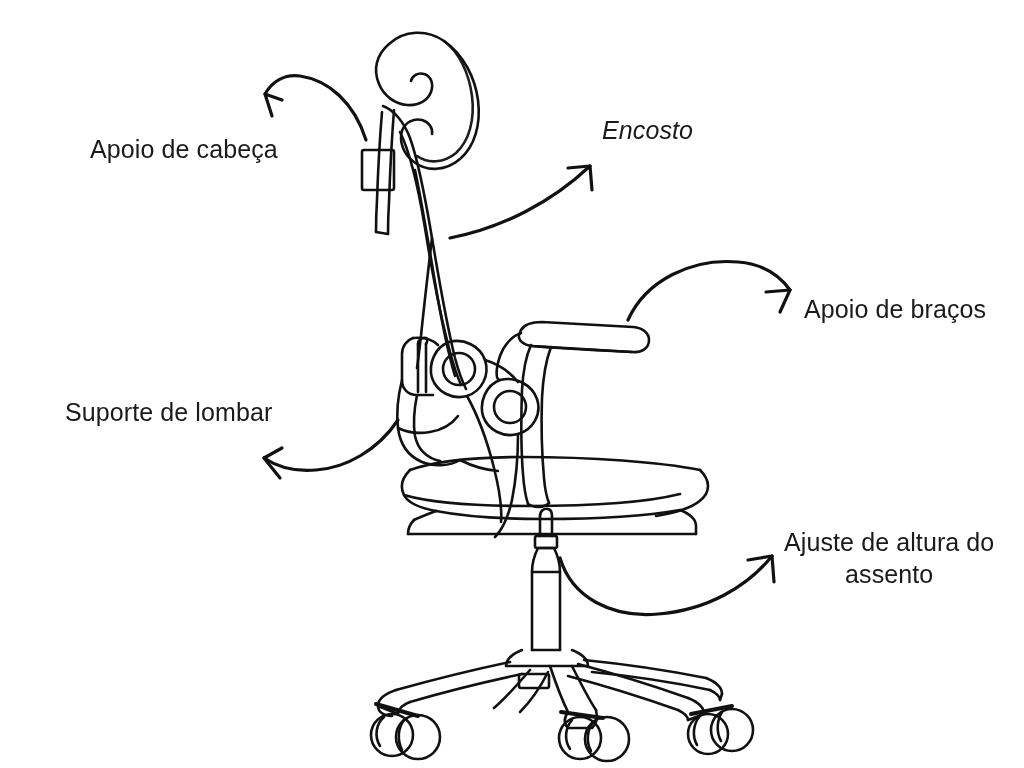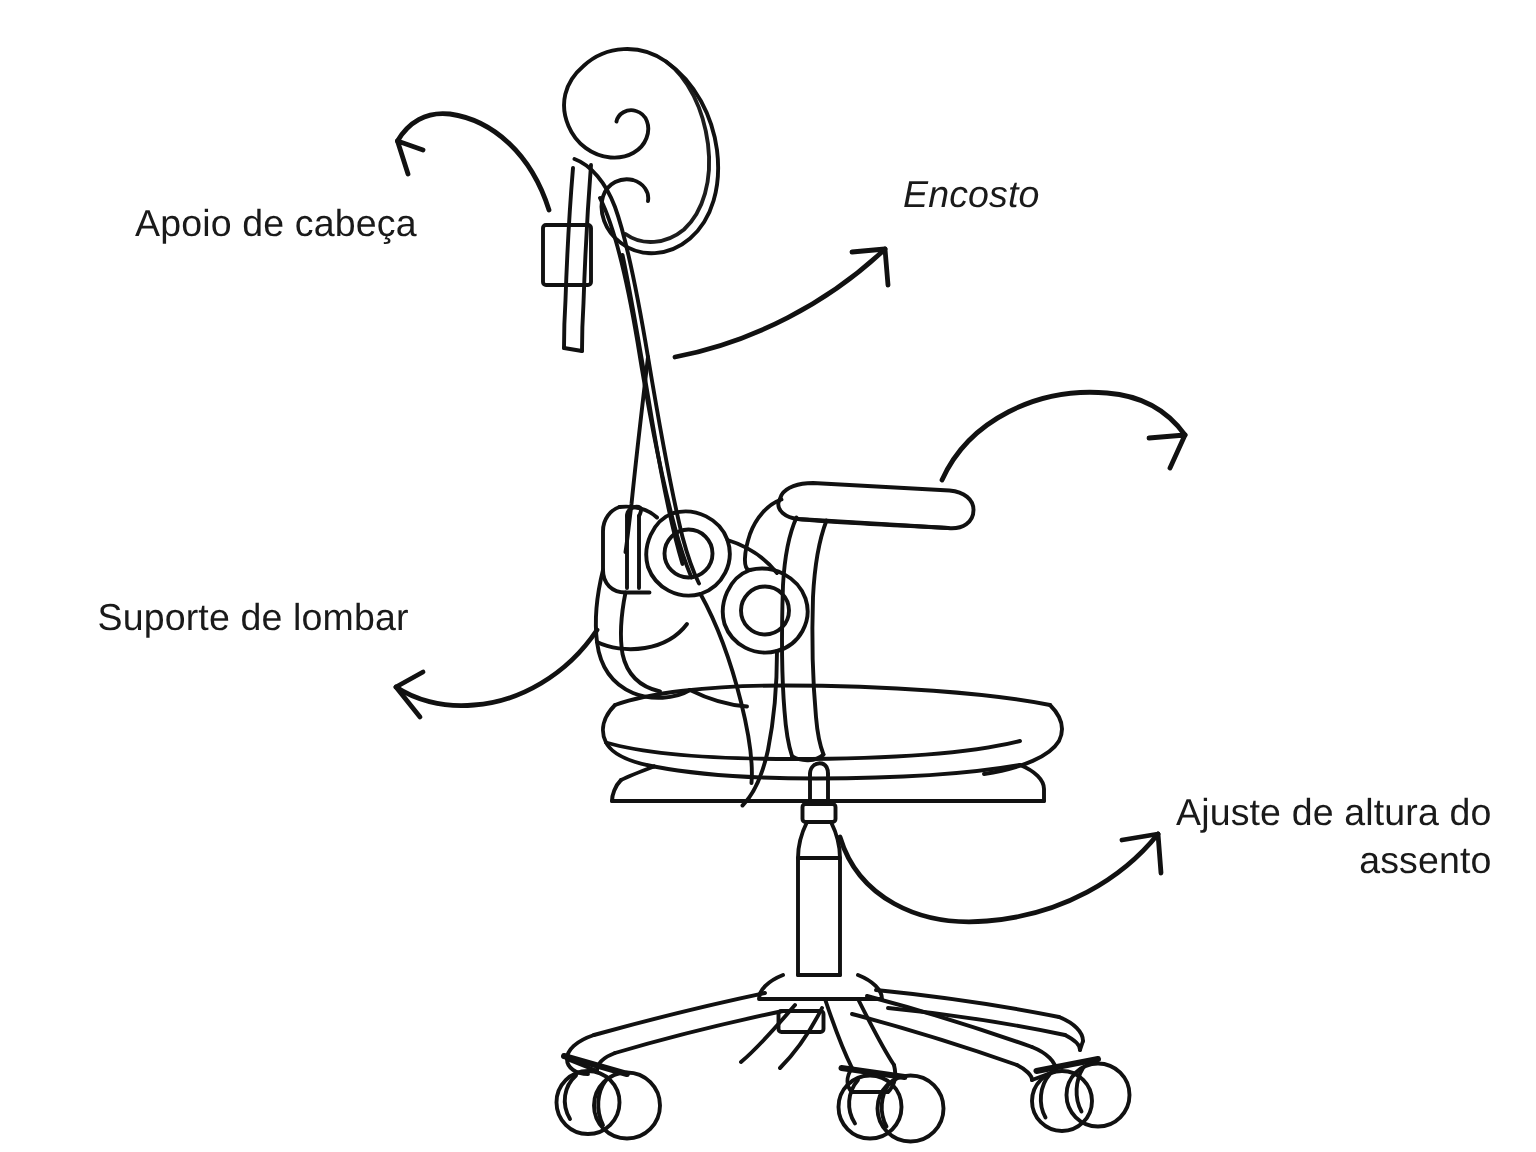--- a/index.html
+++ b/index.html
@@ -30,21 +30,21 @@
     font-size: 25px;
     font-weight: 400;
     letter-spacing: 0.1px;
     line-height: 1.28;
     white-space: pre;
   }
   .lbl-headrest   { left: 58px;  top: 133px; }
   .lbl-backrest   { left: 570px; top: 114px; font-style: italic; }
   .lbl-armrest    { left: 772px; top: 293px; }
   .lbl-lumbar     { left: 33px;  top: 396px; text-align: right; }
-  .lbl-seatheight { left: 752px; top: 526px; text-align: right; }
+  .lbl-seatheight { left: 752px; top: 526px; text-align: center; }
 </style>
 </head>
 <body>
 
 <div id="canvas">
 
   <svg id="diagram-svg" viewBox="0 0 1024 768">
     <g fill="none" stroke="#111111" stroke-width="2.6" stroke-linecap="round" stroke-linejoin="round">
 
       <g>
@@ -255,19 +255,20 @@
 
       </g>
 
     </g>
   </svg>
 
   <div class="callout-label lbl-headrest">Apoio de cabeça</div>
 
   <div class="callout-label lbl-backrest">Encosto</div>
 
+  <div class="callout-label lbl-armrest">Apoio de braços</div>
 
   <div class="callout-label lbl-lumbar">Suporte de lombar</div>
 
   <div class="callout-label lbl-seatheight">Ajuste de altura do
 assento</div>
 
 </div>
 
 </body></html>

